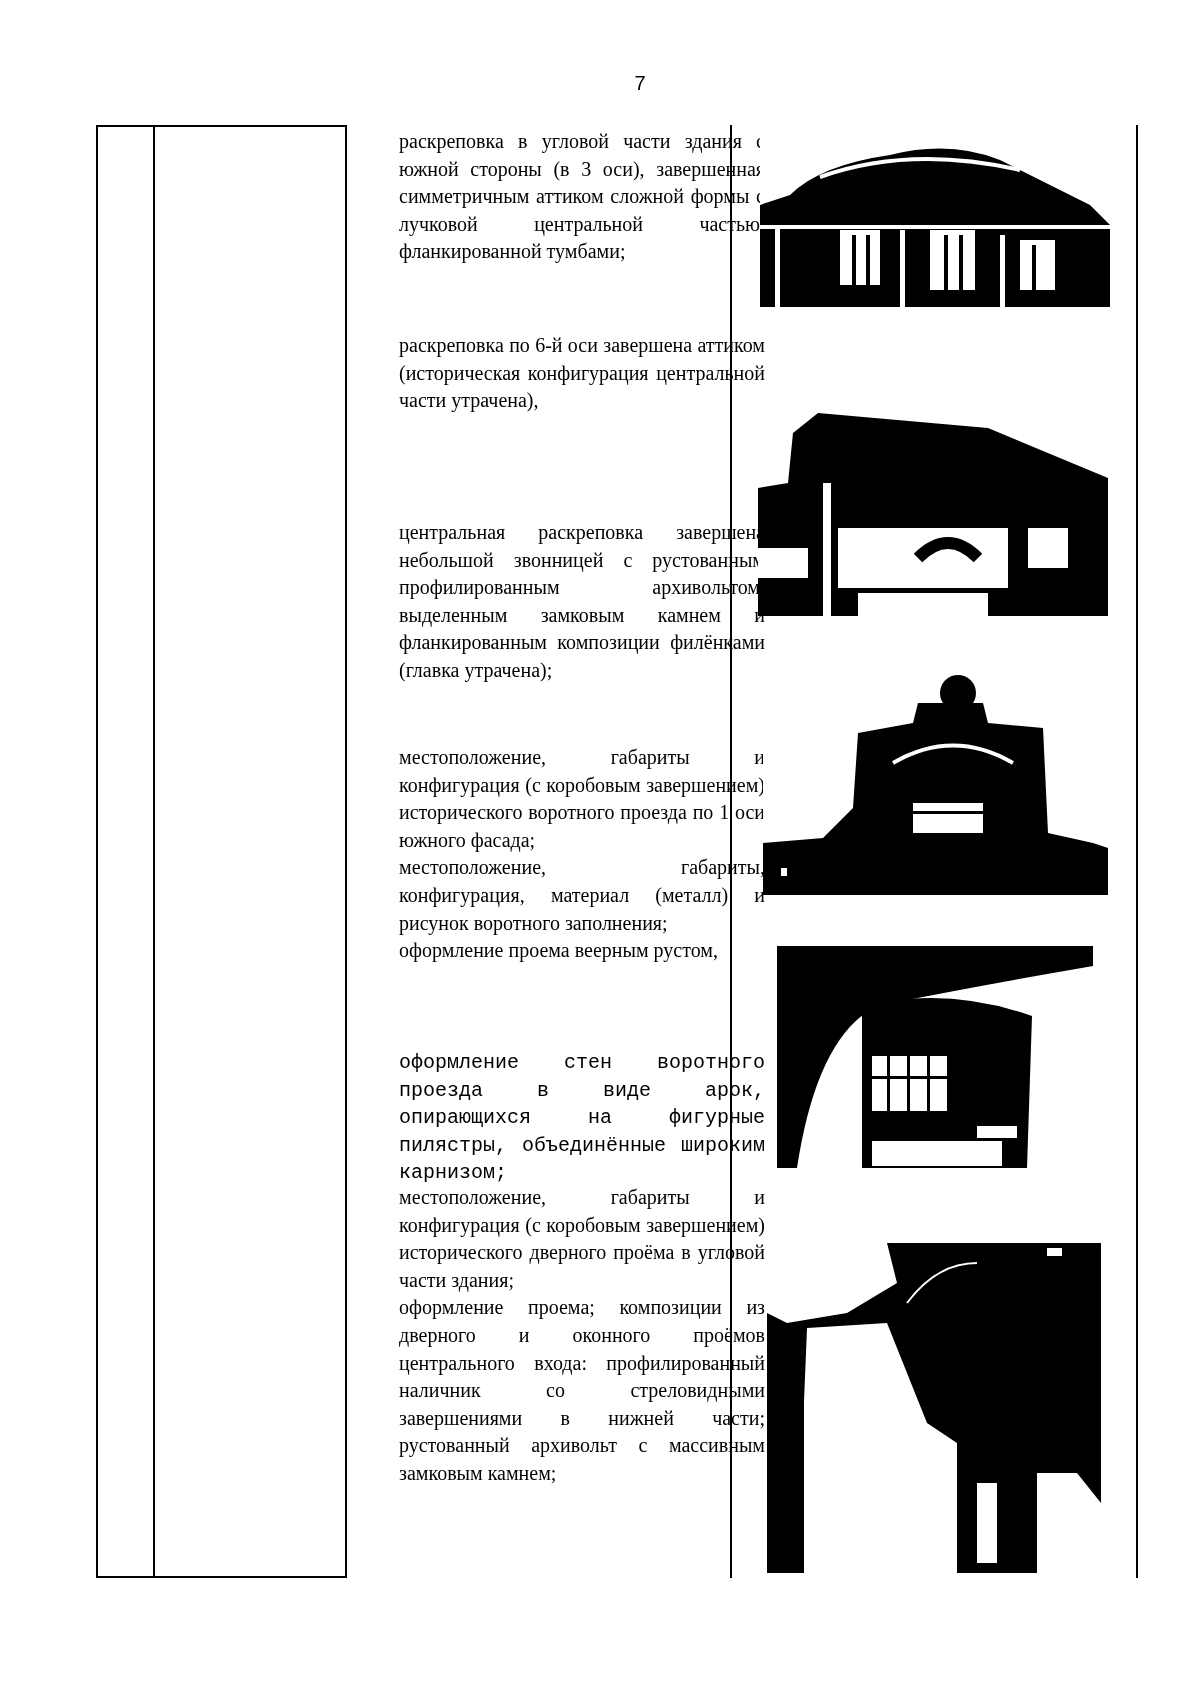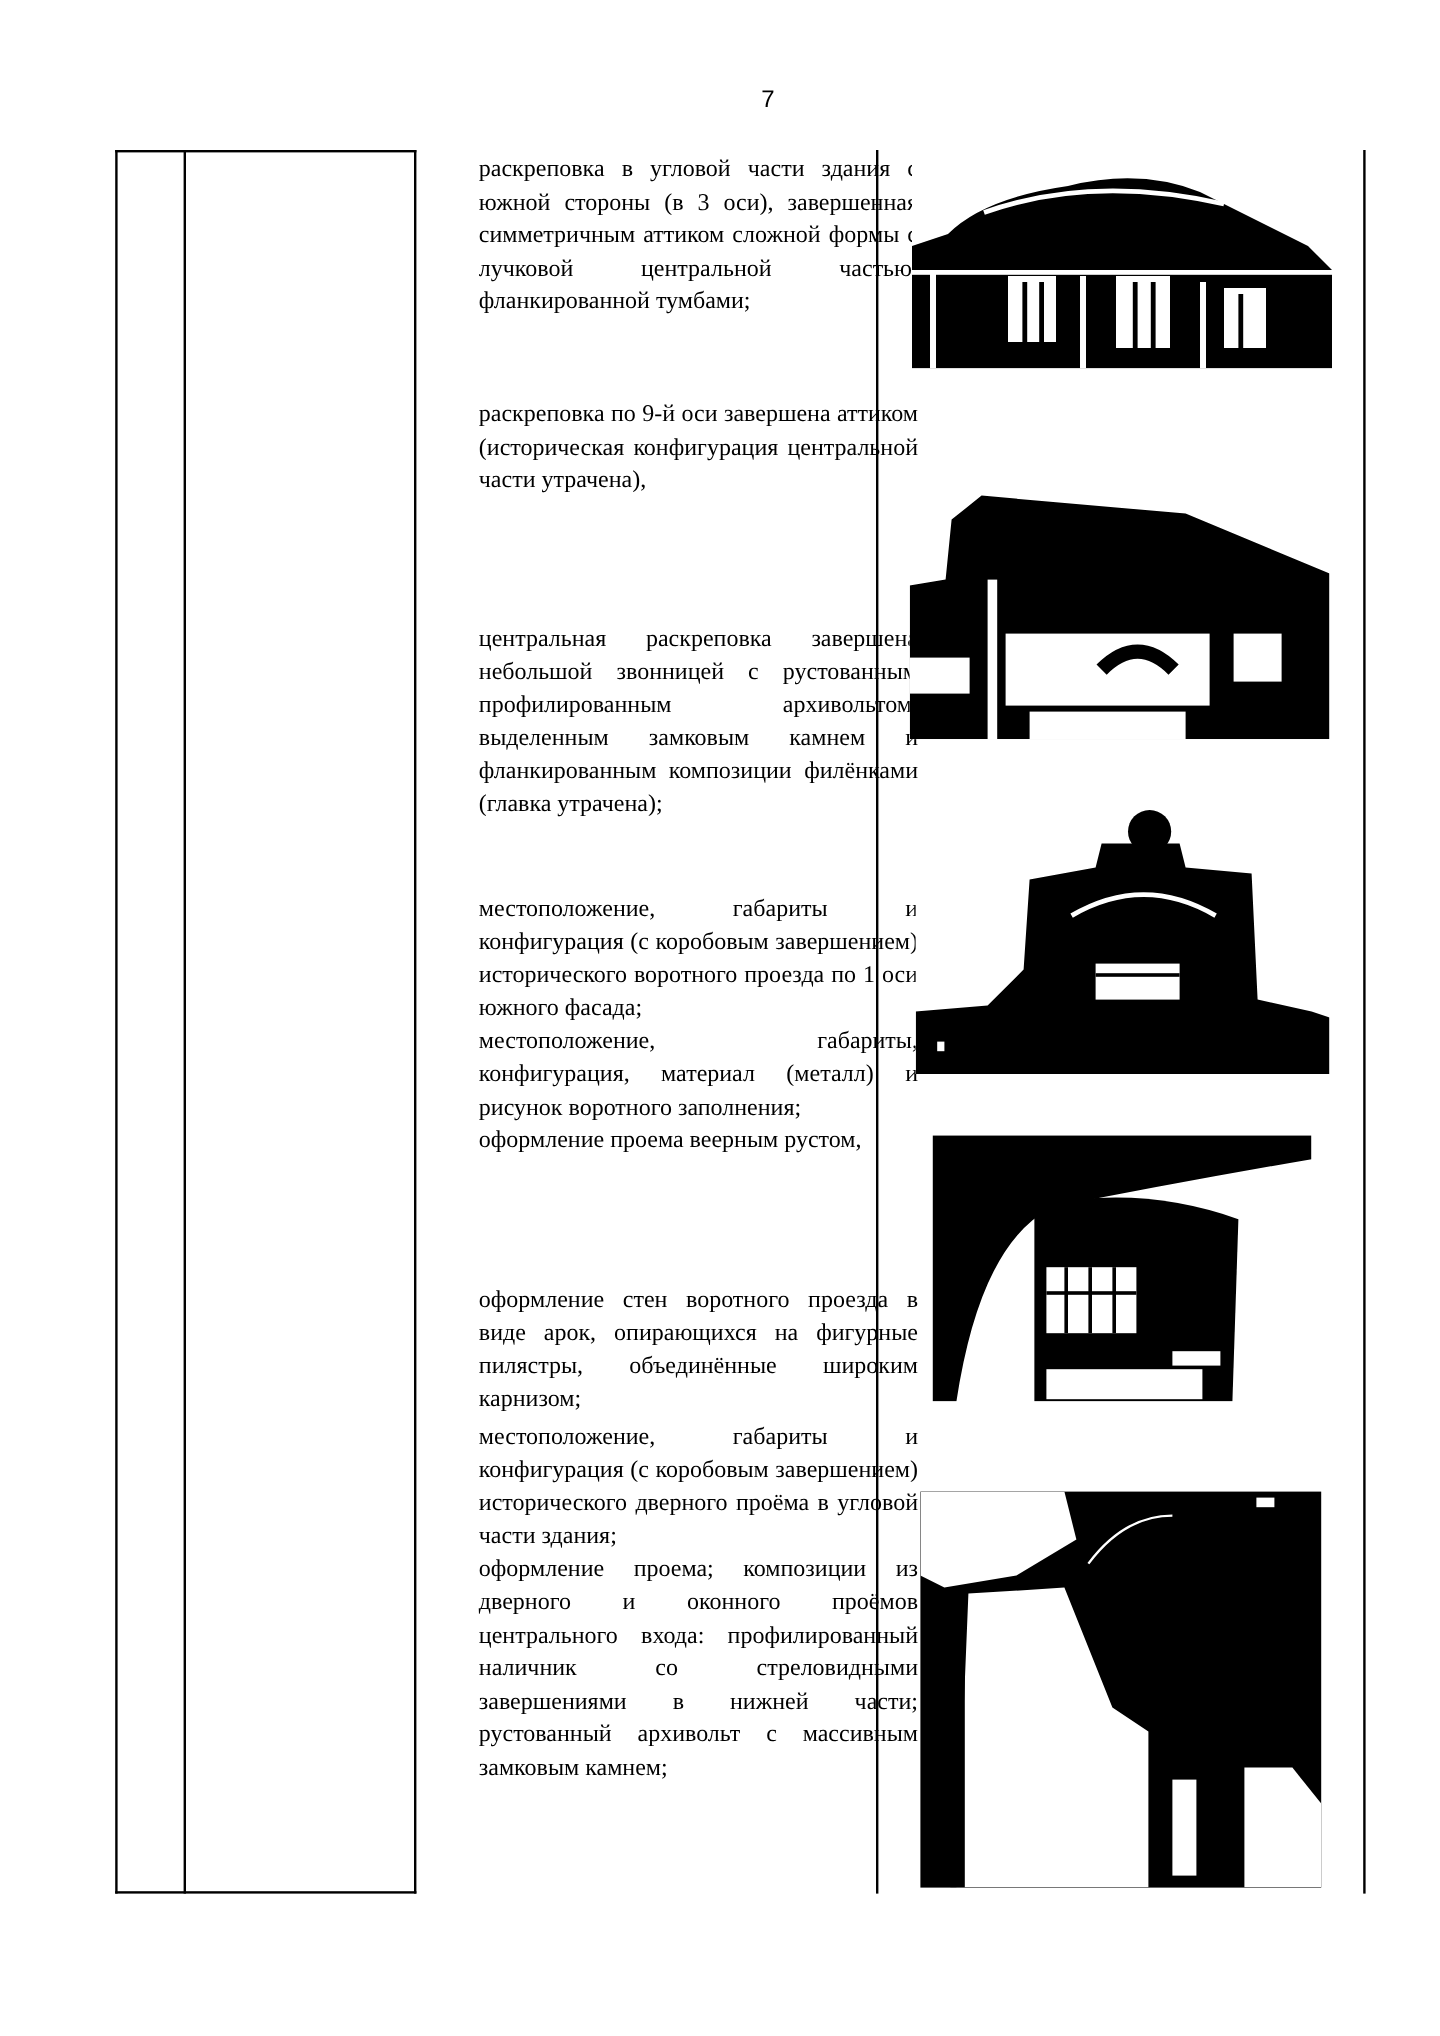--- a/index.html
+++ b/index.html
@@ -23,31 +23,31 @@
 <div class="line" style="left:345px;top:125px;width:2px;height:1453px;"></div>
 <div class="line" style="left:96px;top:1576px;width:251px;height:2px;"></div>
 <div class="line" style="left:730px;top:125px;width:2px;height:1453px;"></div>
 <div class="line" style="left:1136px;top:125px;width:2px;height:1453px;"></div>
 
 <div class="text-col">
   <div class="para" style="top:0px;">
     <p>раскреповка в угловой части здания с южной стороны (в 3 оси), завершенная симметричным аттиком сложной формы с лучковой центральной частью, фланкированной тумбами;</p>
   </div>
   <div class="para" style="top:204px;">
-    <p>раскреповка по 9-й оси завершена аттиком (историческая конфигурация центральной части утрачена),</p>
+    <p>раскреповка по 6-й оси завершена аттиком (историческая конфигурация центральной части утрачена),</p>
   </div>
   <div class="para" style="top:391px;">
     <p>центральная раскреповка завершена небольшой звонницей с рустованным профилированным архивольтом, выделенным замковым камнем и фланкированным композиции филёнками (главка утрачена);</p>
   </div>
   <div class="para" style="top:616px;">
     <p>местоположение, габариты и конфигурация (с коробовым завершением) исторического воротного проезда по 1 оси южного фасада;</p>
     <p>местоположение, габариты, конфигурация, материал (металл) и рисунок воротного заполнения;</p>
     <p>оформление проема веерным рустом,</p>
   </div>
-  <div class="para" style="top:942px;">
+  <div class="para" style="top:921px;font-family:Liberation Mono, monospace;">
     <p>оформление стен воротного проезда в виде арок, опирающихся на фигурные пилястры, объединённые широким карнизом;</p>
   </div>
   <div class="para" style="top:1056px;">
     <p>местоположение, габариты и конфигурация (с коробовым завершением) исторического дверного проёма в угловой части здания;</p>
     <p>оформление проема; композиции из дверного и оконного проёмов центрального входа: профилированный наличник со стреловидными завершениями в нижней части; рустованный архивольт с массивным замковым камнем;</p>
   </div>
 </div>
 
 <div class="photo" style="left:760px;top:135px;width:350px;height:172px;background:#fff;">
   <svg viewBox="0 0 350 172" preserveAspectRatio="none">

